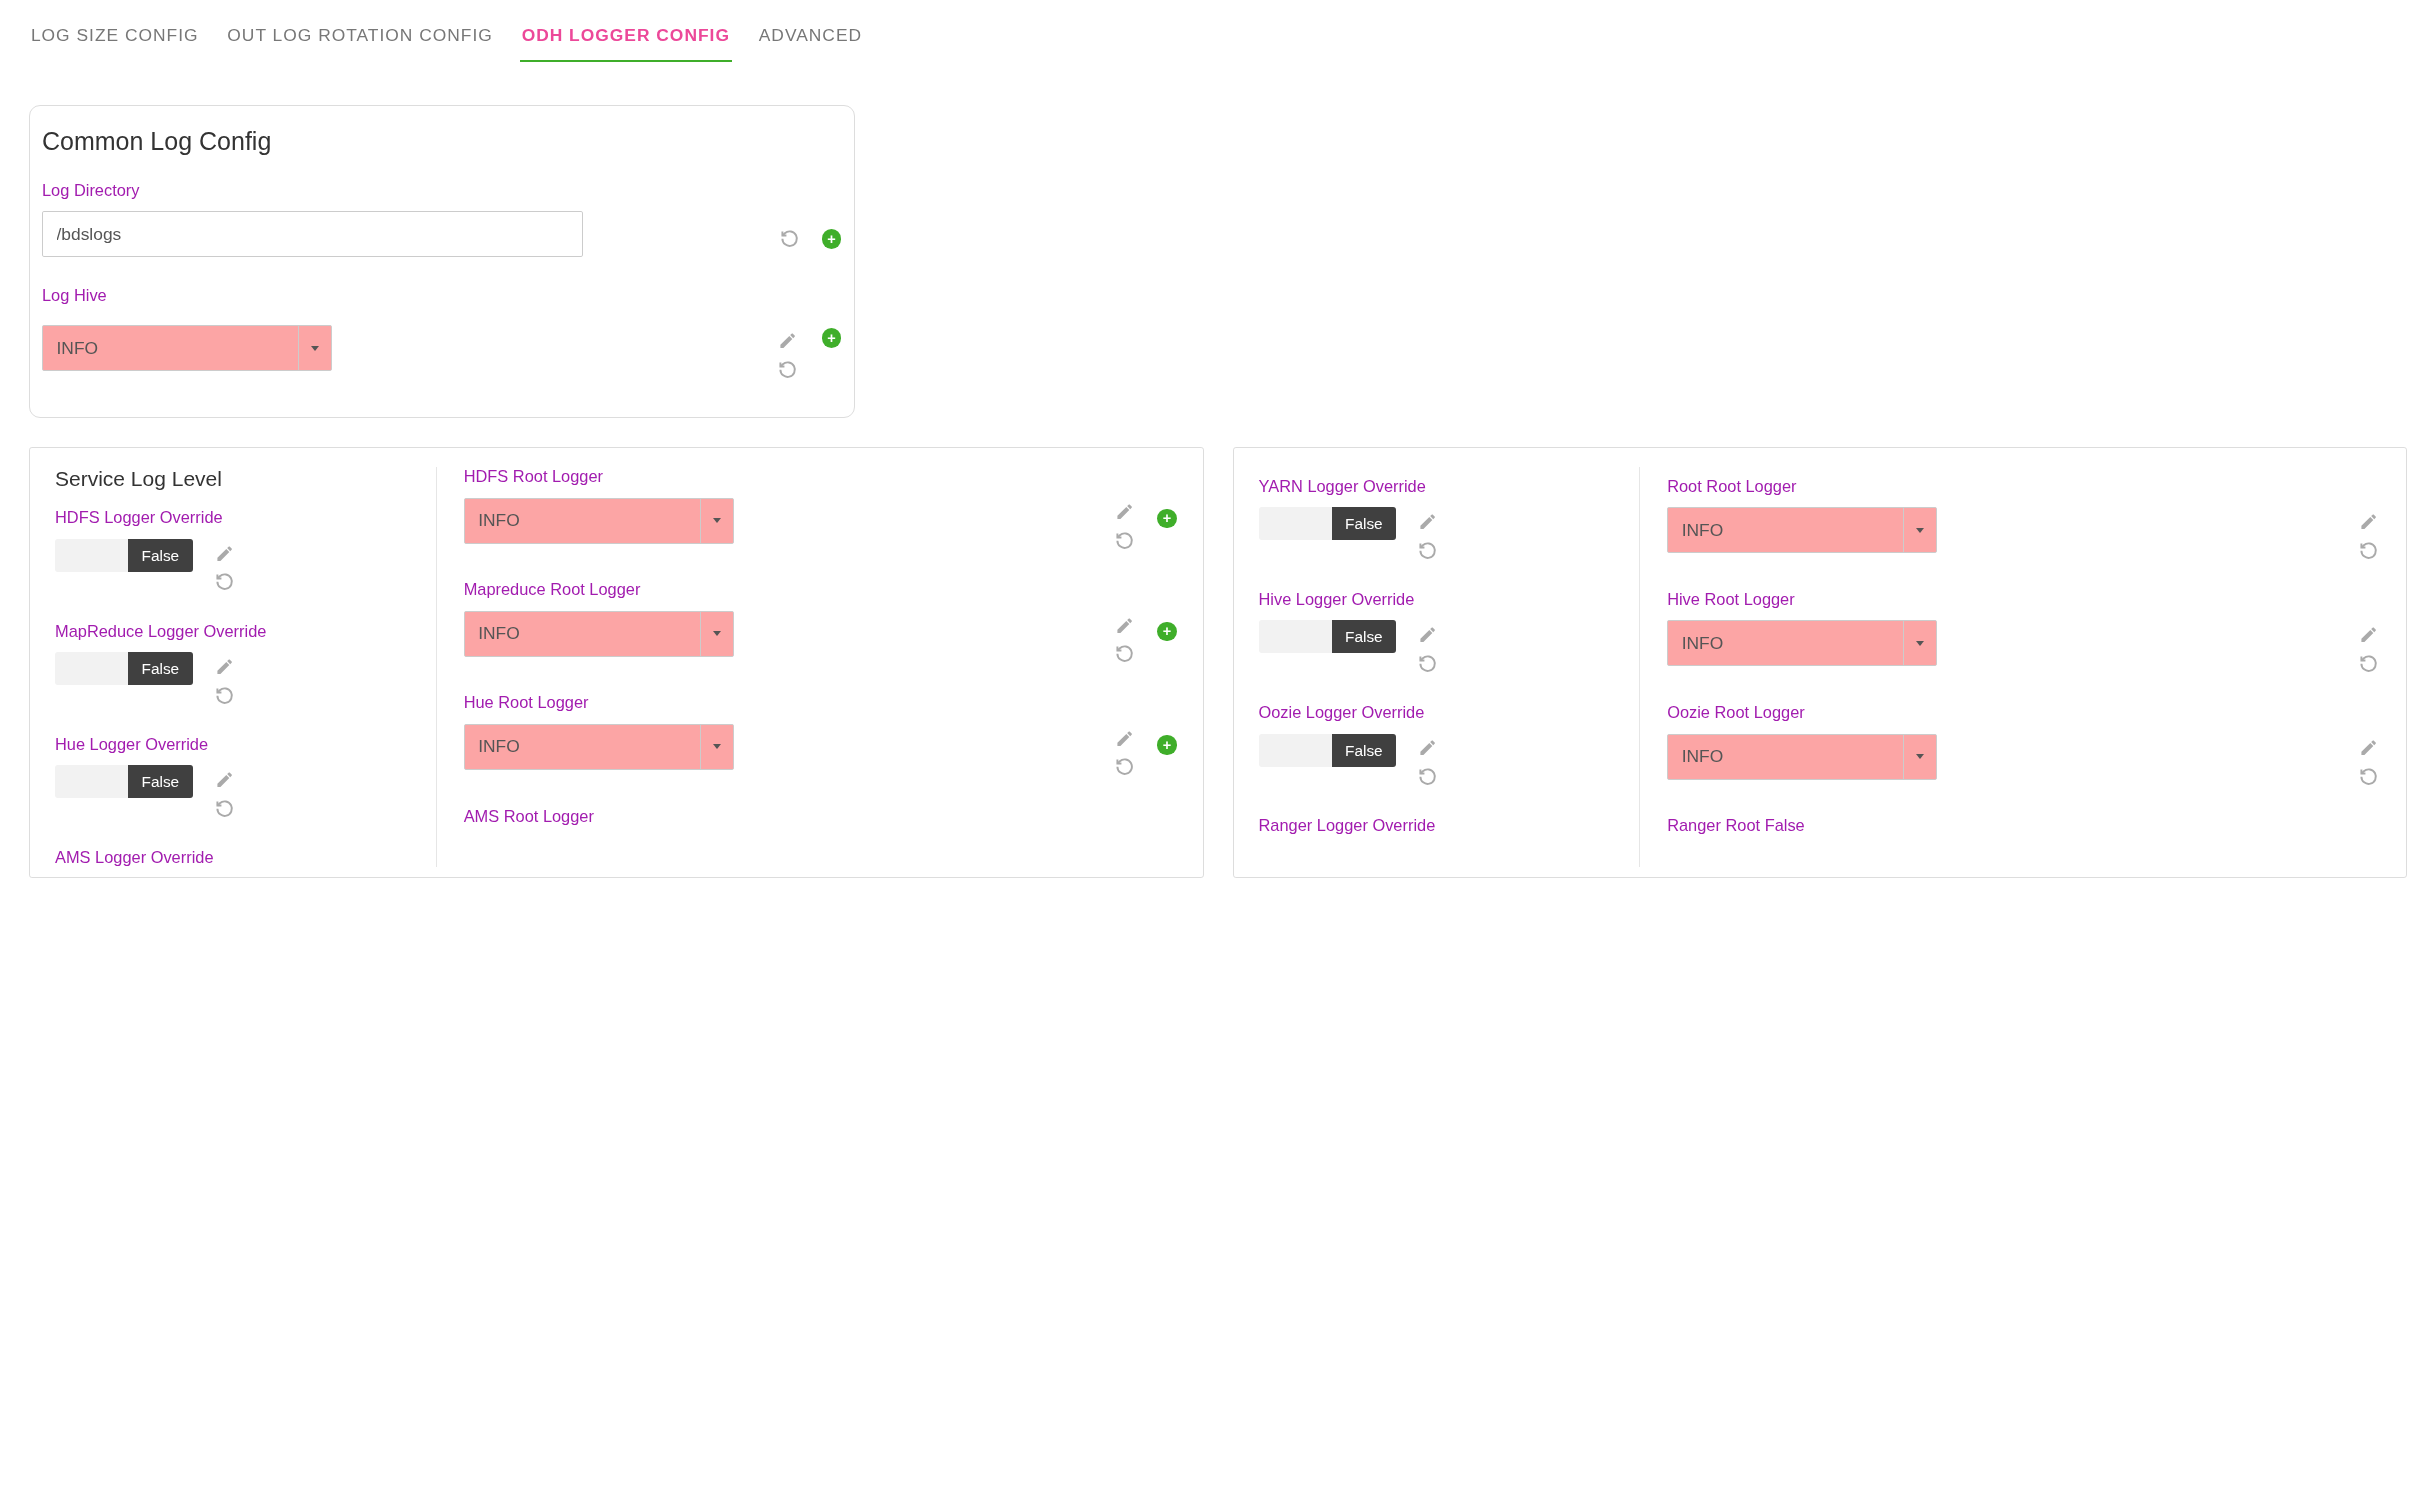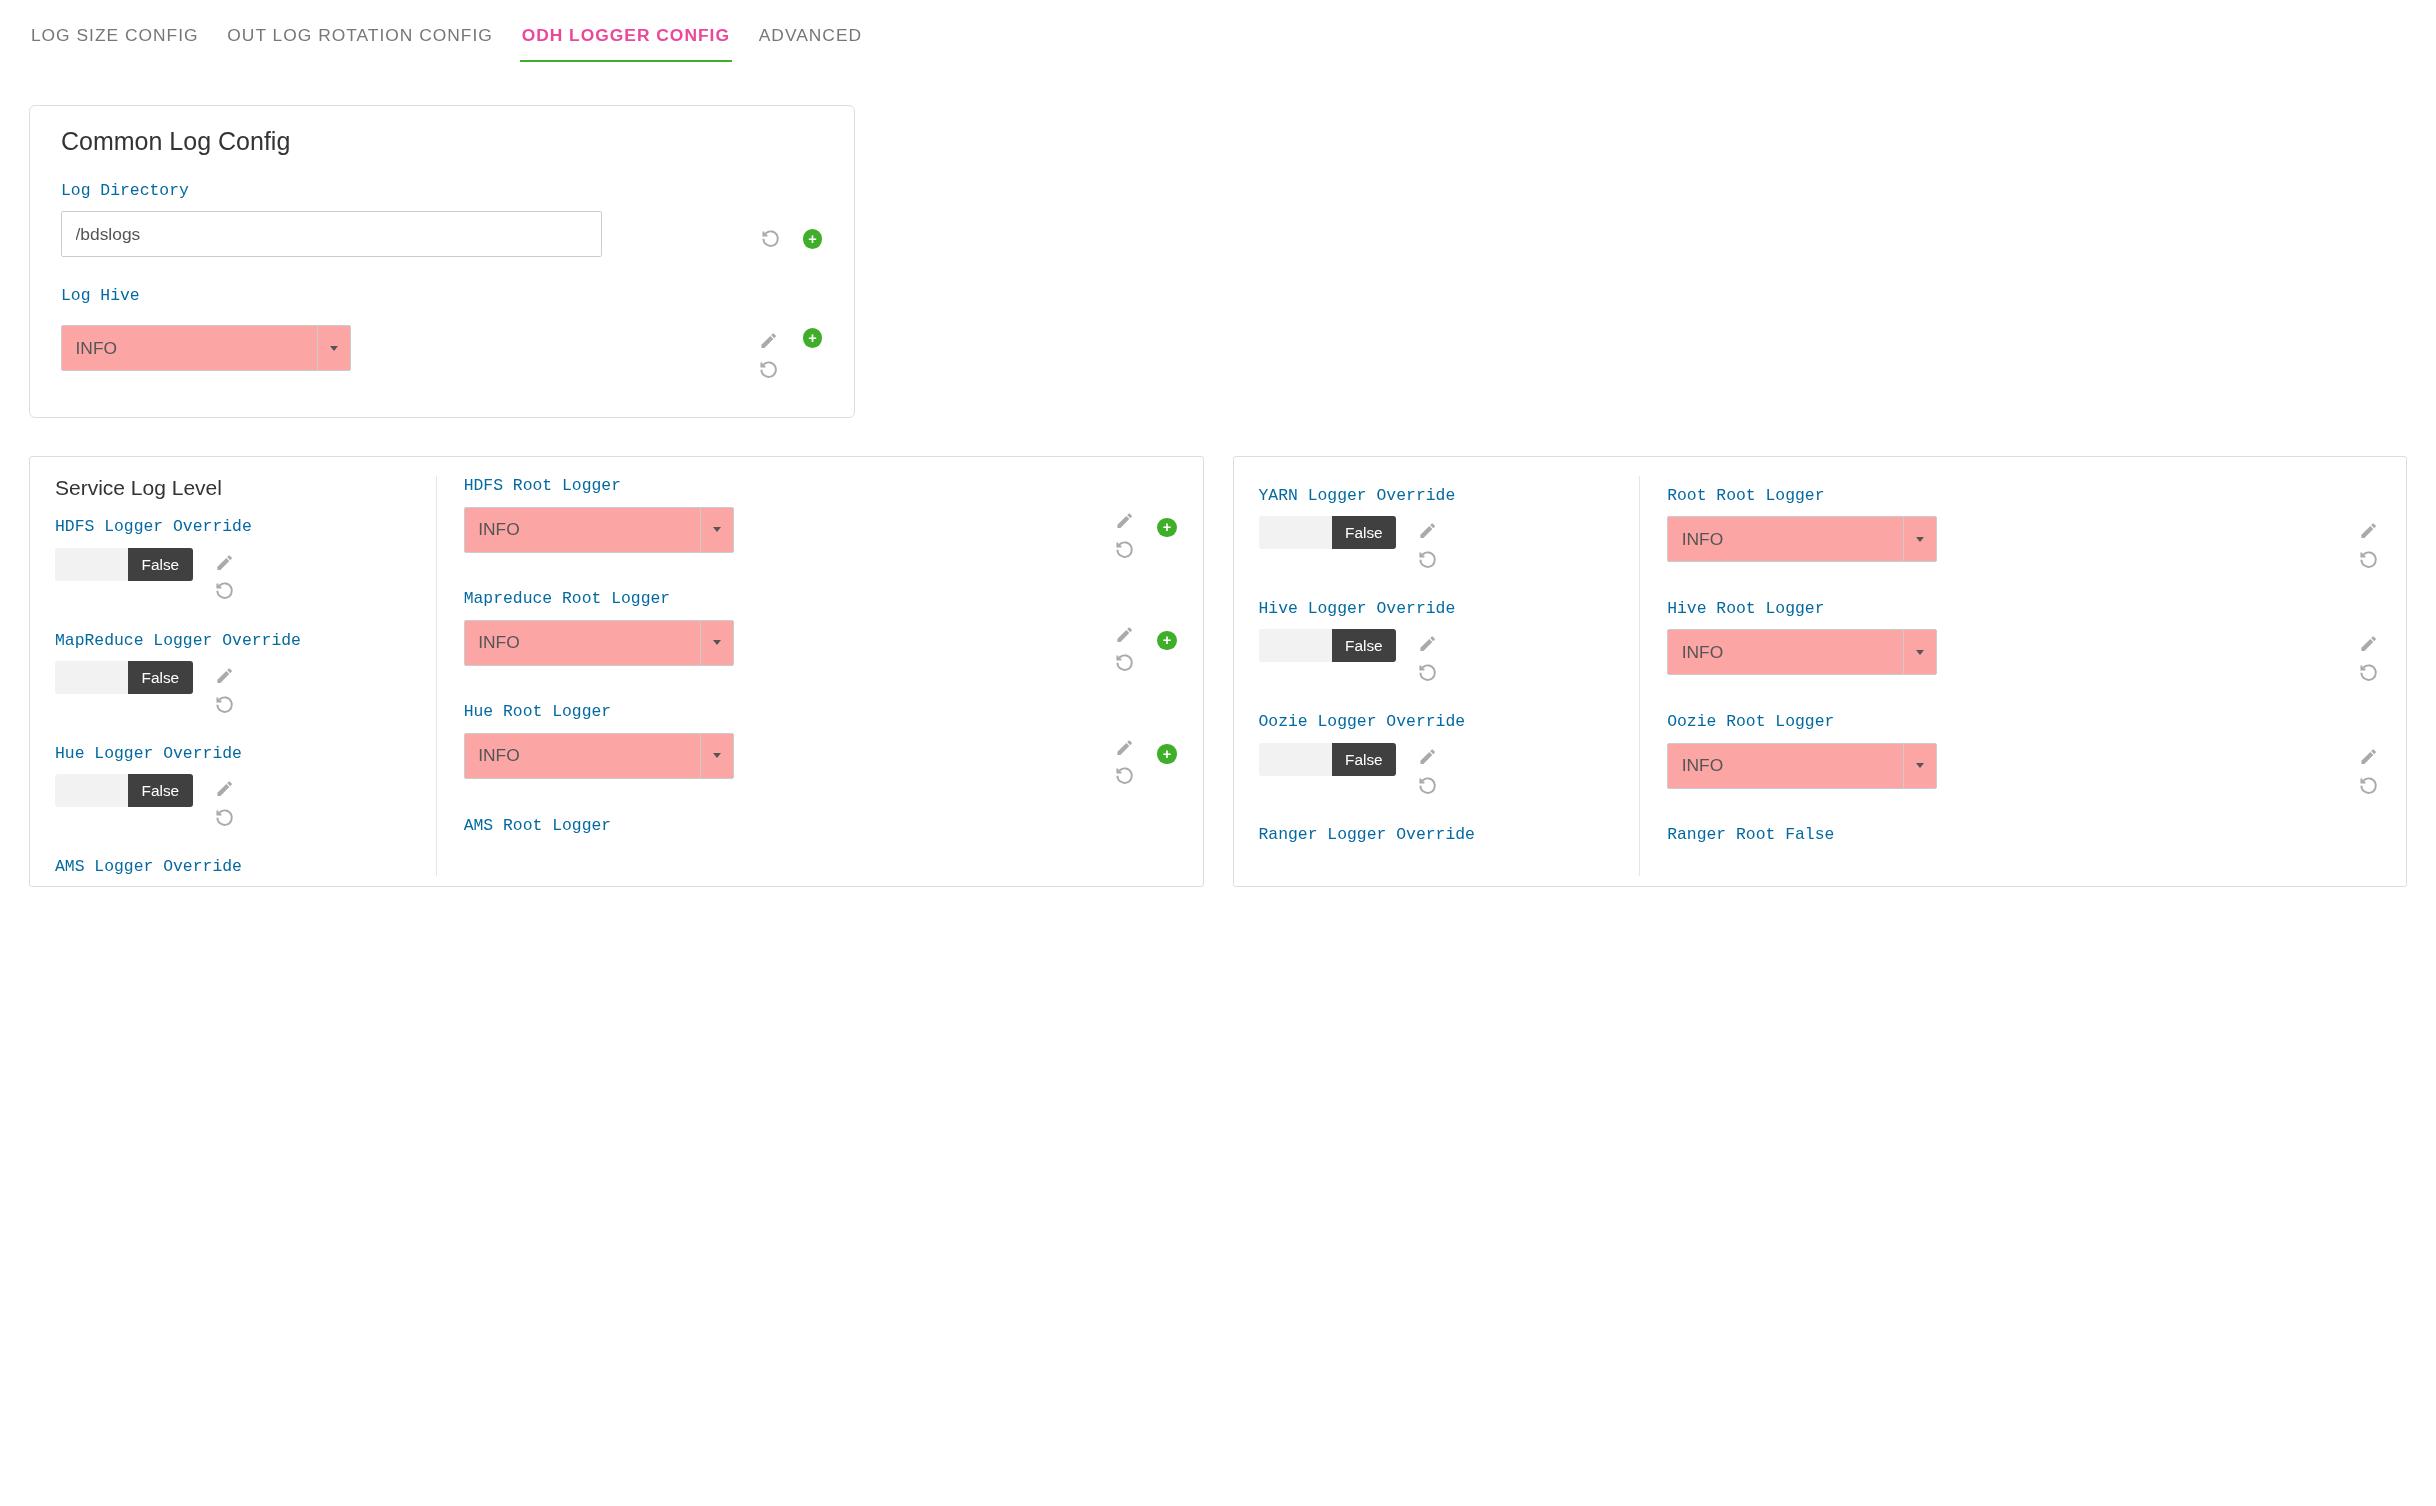--- a/index.html
+++ b/index.html
@@ -25,42 +25,41 @@
     cursor: pointer;
     font-weight: 500;
   }
   .tab.active {
     color: #ec4899;
     font-weight: 600;
     border-bottom: 2.9px solid #3fae2a;
   }
   .panel {
     border: 1px solid #ddd;
-    border-radius: 6px;
-    padding: 21px 31px 27px;
-    margin-bottom: 38px;
+    border-radius: 11px;
+    padding: 21px 12px 27px;
+    margin-bottom: 29px;
   }
   .panel-title {
     font-size: 25px;
     font-weight: 500;
     color: #333;
     margin: 0 0 25px;
   }
   .panel-title-sm {
     font-size: 21px;
     font-weight: 500;
     color: #333;
     margin: 0 0 17.4px;
   }
   .field-label {
     font-size: 16.4px;
-    color: #0369a1;
+    color: #a21caf;
     margin-bottom: 11.6px;
     font-weight: 500;
-    font-family: Liberation Mono, monospace;
   }
   .field-row {
     display: flex;
     align-items: center;
     gap: 17.4px;
     margin-bottom: 29px;
   }
   .text-input {
     width: 541px;
     height: 46px;

